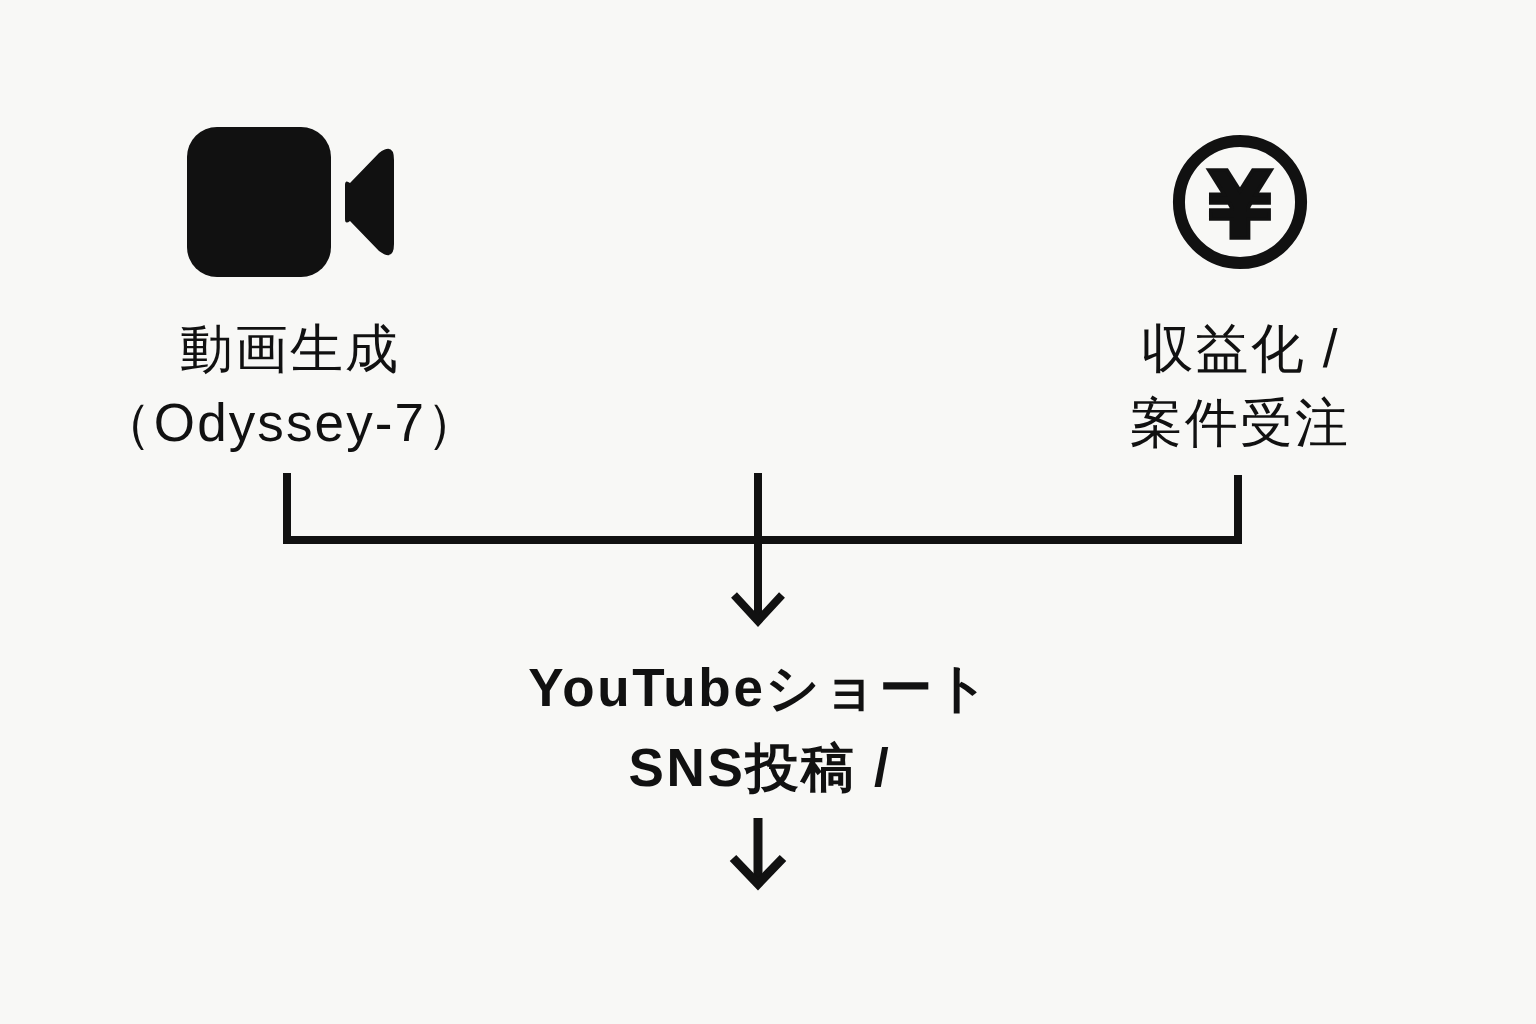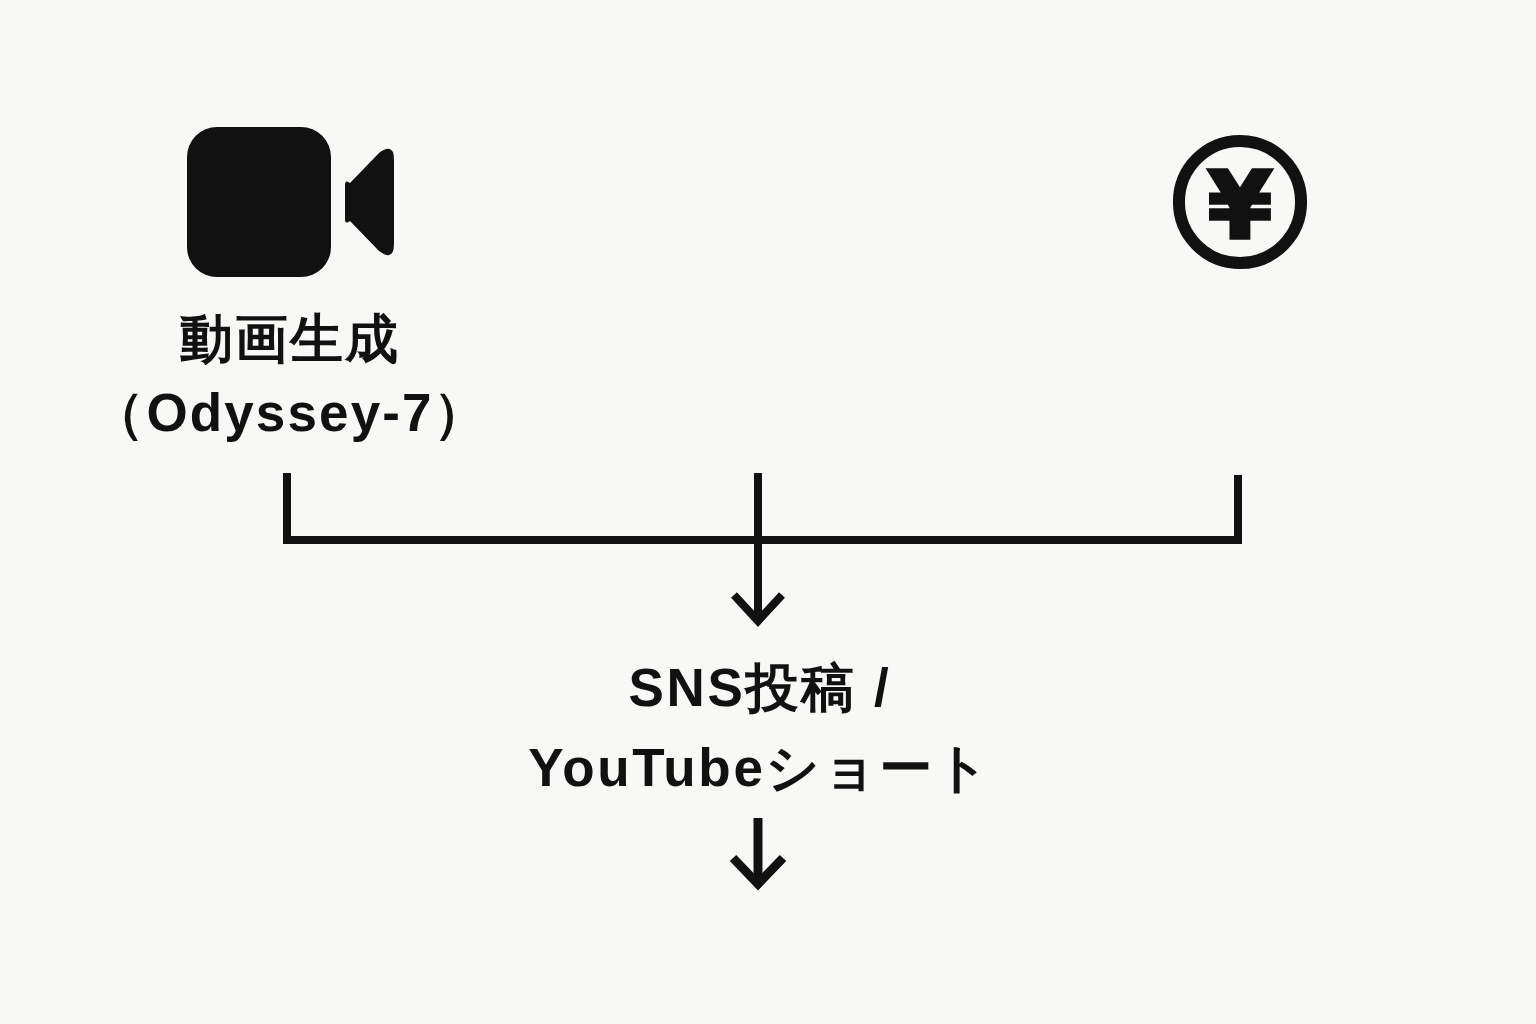--- a/index.html
+++ b/index.html
@@ -25,23 +25,23 @@
   .step-col-2{left:480px;width:560px;}
   .step-col-3{left:1020px;width:440px;}
   .icon-wrap{
     height:168px;
     display:flex;
     align-items:center;
     justify-content:center;
   }
   .icon-wrap svg{color:var(--ink);}
   .step-label{
-    margin-top:16px;
+    margin-top:26px;
     font-size:53px;
-    font-weight:700;
+    font-weight:400;
     line-height:74px;
     letter-spacing:0.04em;
     color:var(--ink);
     white-space:nowrap;
   }
   .connector{
     position:absolute;
     left:250px;top:460px;
     color:var(--ink);
   }
@@ -88,31 +88,35 @@
   </div>
 
 
   <div class="step step-col-3">
     <div class="icon-wrap">
       <svg width="148" height="148" viewBox="0 0 160 160" xmlns="http://www.w3.org/2000/svg">
         <circle cx="80" cy="80" r="66" fill="none" stroke="currentColor" stroke-width="13"></circle>
         <text x="80" y="119" text-anchor="middle" font-family="DejaVu Sans, Liberation Sans, sans-serif" font-size="100" font-weight="bold" fill="currentColor" stroke="currentColor" stroke-width="4">¥</text>
       </svg>
     </div>
+    <div class="step-label">
+      <div>収益化 /</div>
+      <div>案件受注</div>
+    </div>
   </div>
 
   <svg class="connector" width="1040" height="180" viewBox="0 0 1040 180" xmlns="http://www.w3.org/2000/svg">
     <polyline points="37,13 37,80 988,80 988,15" fill="none" stroke="currentColor" stroke-width="8"></polyline>
     <line x1="508" y1="13" x2="508" y2="160" stroke="currentColor" stroke-width="8"></line>
     <polyline points="484,135 508,161 532,135" fill="none" stroke="currentColor" stroke-width="8"></polyline>
   </svg>
 
   <div class="output-label">
+    <div>YouTubeショート</div>
     <div>SNS投稿 /</div>
-    <div>YouTubeショート</div>
   </div>
 
   <svg class="final-arrow" width="104" height="92" viewBox="0 0 104 92" xmlns="http://www.w3.org/2000/svg">
     <line x1="52" y1="6" x2="52" y2="70" stroke="currentColor" stroke-width="9"></line>
     <polyline points="27,46 52,72 77,46" fill="none" stroke="currentColor" stroke-width="9"></polyline>
   </svg>
 
 </div>
 
 </body></html>

